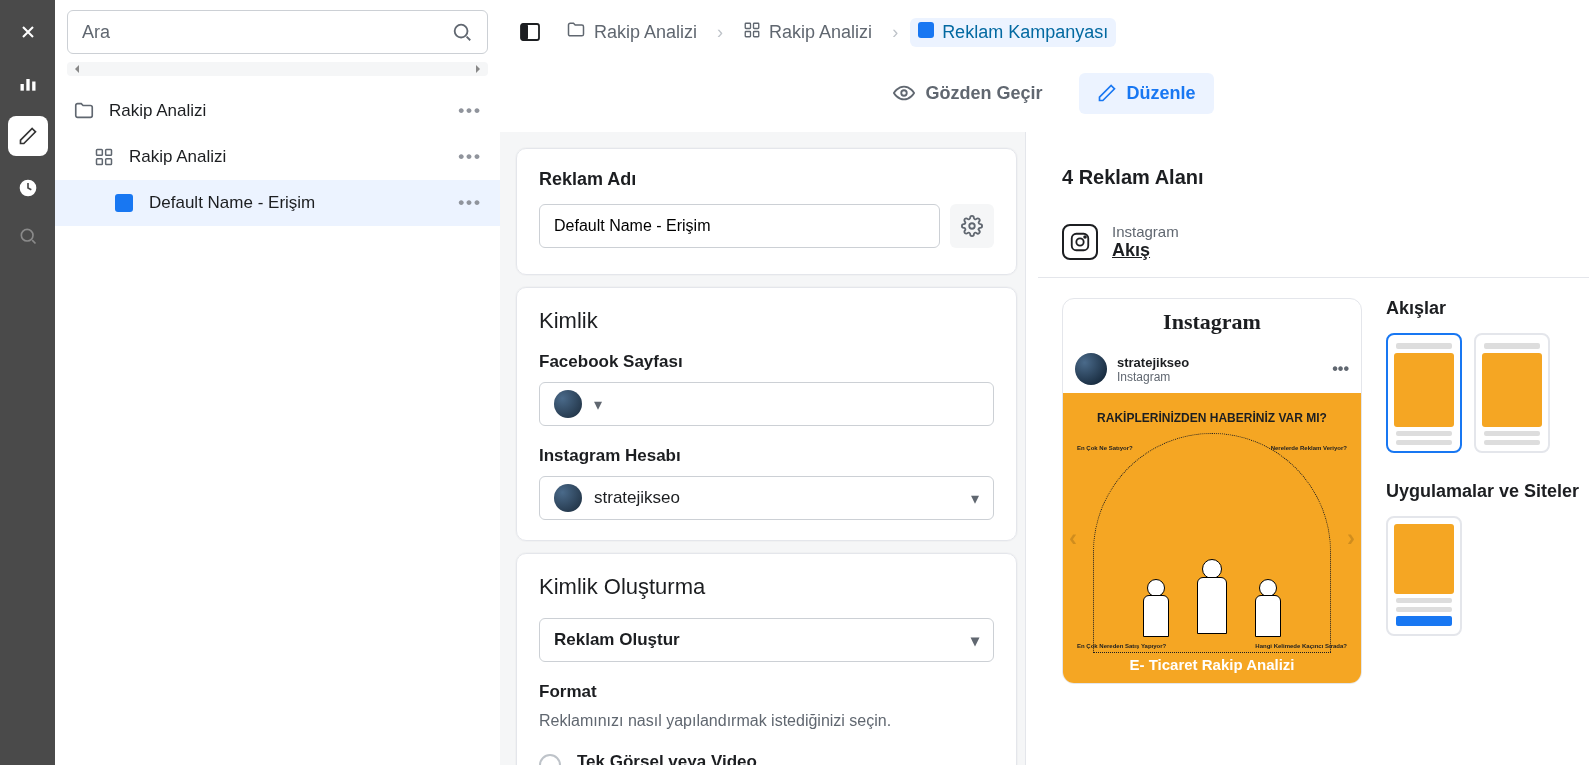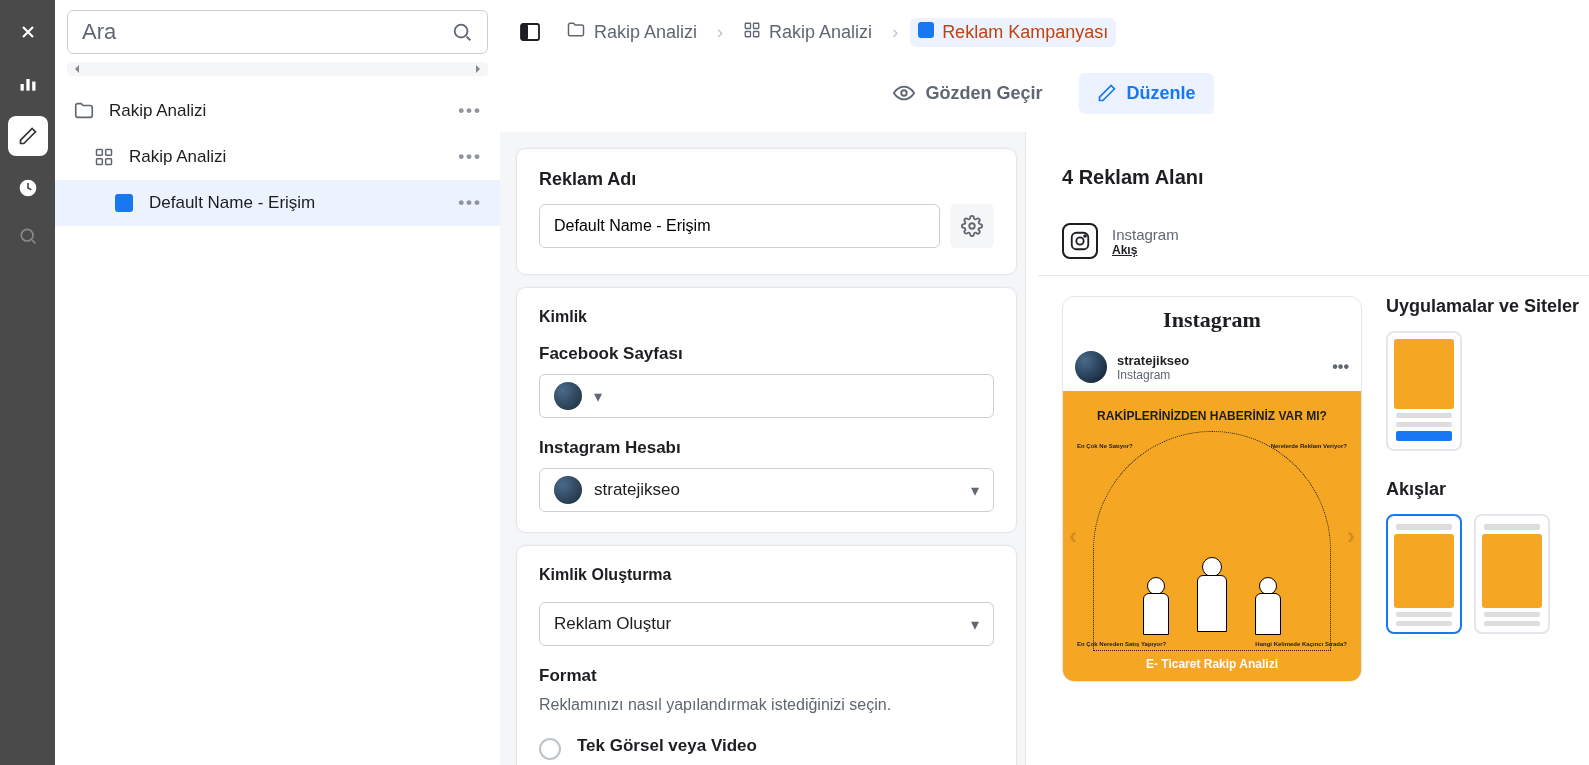--- a/index.html
+++ b/index.html
@@ -4,51 +4,51 @@
 <style>
 * { box-sizing: border-box; margin: 0; padding: 0; font-family: -apple-system, BlinkMacSystemFont, "Segoe UI", Helvetica, Arial, sans-serif; }
 body { background: #fff; color: #1c1e21; width: 1589px; height: 765px; overflow: hidden; display: flex; }
 .left-rail { width: 55px; background: #4a4a4a; display: flex; flex-direction: column; align-items: center; padding-top: 12px; gap: 12px; }
 .rail-btn { width: 40px; height: 40px; border-radius: 8px; display: flex; align-items: center; justify-content: center; cursor: pointer; color: #fff; }
 .rail-btn.active { background: #fff; color: #333; }
 .rail-btn svg { width: 20px; height: 20px; }
 .sidebar { width: 445px; border-right: none; background: #fff; display: flex; flex-direction: column; }
 .search-wrap { padding: 10px 12px 4px; }
 .search-box { width: 100%; height: 44px; border: 1px solid #ccd0d5; border-radius: 6px; display: flex; align-items: center; padding: 0 14px; font-size: 17px; color: #606770; }
-.search-box input { border: none; outline: none; flex: 1; font-size: 22px; color: #1c1e21; }
+.search-box input { border: none; outline: none; flex: 1; font-size: 18px; color: #1c1e21; }
 .search-box input::placeholder { color: #606770; }
 .scrollbar { height: 14px; background: #f5f6f7; margin: 4px 12px 4px; border-radius: 4px; position: relative; }
 .scrollbar::before, .scrollbar::after { content: ""; position: absolute; top: 50%; transform: translateY(-50%); border: 4px solid transparent; }
 .scrollbar::before { left: 4px; border-right-color: #888; }
 .scrollbar::after { right: 4px; border-left-color: #888; }
 .tree { padding-top: 8px; flex: 1; overflow: auto; }
 .tree-item { display: flex; align-items: center; padding: 12px 18px; font-size: 17px; color: #1c1e21; cursor: pointer; gap: 14px; position: relative; }
 .tree-item.selected { background: #ecf3ff; }
 .tree-item .icon { width: 22px; height: 22px; display: flex; align-items: center; justify-content: center; color: #606770; }
 .tree-item.level-1 { padding-left: 38px; }
 .tree-item.level-2 { padding-left: 58px; }
 .tree-item .more { margin-left: auto; color: #90949c; letter-spacing: 2px; font-weight: bold; }
 .blue-icon { width: 18px; height: 18px; background: #1877f2; border-radius: 3px; display:inline-block; }
 .main { flex: 1; display: flex; flex-direction: column; background: #fff; overflow: hidden; }
 .topbar { display: flex; align-items: center; padding: 14px 20px 14px 12px; gap: 10px; }
 .panel-toggle { width: 36px; height: 36px; border-radius: 6px; display: flex; align-items: center; justify-content: center; cursor: pointer; }
 .breadcrumb { display: flex; align-items: center; gap: 12px; font-size: 18px; color: #606770; }
 .crumb { display: flex; align-items: center; gap: 8px; cursor: pointer; padding: 4px 8px; border-radius: 6px; }
-.crumb.active { background: #ecf3ff; color: #c2410c; }
+.crumb.active { background: #ecf3ff; color: #0369a1; }
 .crumb .icon { color: #606770; }
 .crumb.active .icon { color: #1877f2; }
 .chev { color: #bec3c9; }
 .tabs { display: flex; align-items: center; justify-content: center; gap: 18px; padding: 8px 0 18px; }
 .tab-btn { display: flex; align-items: center; gap: 10px; padding: 10px 18px; border-radius: 6px; font-size: 18px; font-weight: 600; cursor: pointer; color: #606770; }
 .tab-btn.active { background: #ecf3ff; color: #1877f2; }
 .content { flex: 1; display: flex; background: #f5f6f7; overflow: hidden; }
 .form-col { width: 525px; padding: 16px 8px 0 16px; overflow-y: auto; }
 .card { background: #fff; border: 1px solid #e4e6eb; border-radius: 10px; padding: 20px 22px; margin-bottom: 12px; box-shadow: 0 0 0 1px rgba(0,0,0,0.02); }
 .card h3 { font-size: 18px; font-weight: 700; margin-bottom: 14px; }
-.card h2 { font-size: 16px; font-weight: 700; margin-bottom: 18px; }
+.card h2 { font-size: 22px; font-weight: 400; margin-bottom: 18px; }
 .field-label { font-size: 17px; font-weight: 600; color: #1c1e21; margin-bottom: 10px; margin-top: 8px; }
 .field-label:first-child { margin-top: 0; }
 .input-row { display: flex; gap: 10px; align-items: center; margin-bottom: 6px; }
 .text-input { flex: 1; height: 44px; border: 1px solid #ccd0d5; border-radius: 6px; padding: 0 14px; font-size: 16px; }
 .gear-btn { width: 44px; height: 44px; background: #f5f6f7; border-radius: 6px; display: flex; align-items: center; justify-content: center; color: #606770; cursor: pointer; }
 .select { height: 44px; border: 1px solid #ccd0d5; border-radius: 6px; display: flex; align-items: center; padding: 0 14px; cursor: pointer; gap: 12px; }
 .select .avatar { width: 28px; height: 28px; border-radius: 50%; background: radial-gradient(circle at 30% 30%, #4a6a8a, #1a2a3a); }
 .select .label { flex: 1; font-size: 17px; }
 .select .chev-down { color: #606770; }
 .desc { font-size: 16px; color: #606770; margin-bottom: 14px; }
@@ -56,32 +56,32 @@
 .radio { width: 22px; height: 22px; border: 2px solid #bec3c9; border-radius: 50%; flex-shrink: 0; margin-top: 2px; }
 .opt-title { font-size: 17px; font-weight: 600; }
 .preview-col { flex: 1; padding: 16px 0 0 12px; overflow-y: auto; background: #fff; border-left: 1px solid #e4e6eb; }
 .preview-header { display: flex; align-items: center; gap: 14px; padding: 18px 24px; }
 .toggle-track { width: 44px; height: 24px; background: #e4e6eb; border-radius: 12px; position: relative; cursor: pointer; }
 .toggle-track .knob { position: absolute; right: -6px; top: -2px; width: 28px; height: 28px; background: #1877f2; border-radius: 50%; }
 .preview-title { font-size: 20px; font-weight: 700; padding: 18px 24px; }
 .placement-row { display: flex; align-items: center; gap: 14px; padding: 16px 24px; border-bottom: 1px solid #e4e6eb; }
 .placement-icon { width: 36px; height: 36px; border: 2px solid #1c1e21; border-radius: 8px; display: flex; align-items: center; justify-content: center; }
 .placement-text .sub { font-size: 15px; color: #606770; }
-.placement-text .main-t { font-size: 12px; font-weight: 700; text-decoration: underline; }
+.placement-text .main-t { font-size: 18px; font-weight: 700; text-decoration: underline; }
 .preview-body { display: flex; gap: 24px; padding: 20px 0 20px 24px; }
 .ig-frame { width: 300px; border: 1px solid #e4e6eb; border-radius: 12px; overflow: hidden; }
 .ig-header { text-align: center; font-family: cursive; font-size: 22px; padding: 10px 0; font-weight: 600; }
 .ig-user { display: flex; align-items: center; gap: 10px; padding: 8px 12px; }
 .ig-avatar { width: 32px; height: 32px; border-radius: 50%; background: radial-gradient(circle at 30% 30%, #4a6a8a, #0a1a2a); }
 .ig-user-name { font-size: 13px; font-weight: 600; }
 .ig-user-sub { font-size: 12px; color: #606770; }
 .ig-more { margin-left: auto; color: #606770; font-weight: bold; }
 .ig-image { width: 100%; height: 290px; background: #f5a623; position: relative; display: flex; flex-direction: column; align-items: center; padding: 18px 10px; color: #1c1e21; }
 .ig-image .ad-title { font-size: 12px; font-weight: 800; text-align: center; }
-.ig-image .ad-bottom { font-size: 12px; font-weight: 800; color: #fff; position: absolute; bottom: 10px; }
+.ig-image .ad-bottom { font-size: 15px; font-weight: 800; color: #fff; position: absolute; bottom: 10px; }
 .ig-nav { position: absolute; top: 50%; transform: translateY(-50%); font-size: 24px; color: rgba(0,0,0,0.15); font-weight: bold; }
 .ig-nav.left { left: 6px; }
 .ig-nav.right { right: 6px; }
 .ig-arc { position: absolute; top: 40px; left: 30px; right: 30px; bottom: 30px; border: 1.5px dotted #1c1e21; border-radius: 120px 120px 0 0; }
 .ig-smalltext { position: absolute; font-size: 6px; font-weight: 700; }
 .right-panel { flex: 1; }
 .rp-section { margin-bottom: 28px; }
 .rp-title { font-size: 18px; font-weight: 700; margin-bottom: 14px; }
 .rp-thumbs { display: flex; gap: 12px; }
 .thumb { width: 76px; height: 120px; border: 2px solid #e4e6eb; border-radius: 8px; background: #fff; padding: 4px; cursor: pointer; display: flex; flex-direction: column; }
@@ -257,21 +257,21 @@
         <div class="field-label" style="margin-top:20px;">Instagram Hesabı</div>
         <div class="select">
           <div class="avatar"></div>
           <div class="label">stratejikseo</div>
           <span class="chev-down">▾</span>
         </div>
       </div>
 
       <div class="card">
         <h2>Kimlik Oluşturma</h2>
-        <div class="select" style="margin-bottom:20px;">
+        <div class="select" style="margin-bottom:20px;font-weight:bold;">
           <div class="label">Reklam Oluştur</div>
           <span class="chev-down">▾</span>
         </div>
         <div class="field-label">Format</div>
         <div class="desc">Reklamınızı nasıl yapılandırmak istediğinizi seçin.</div>
         <div class="format-opt">
           <div class="radio"></div>
           <div>
             <div class="opt-title">Tek Görsel veya Video</div>
 
@@ -322,44 +322,44 @@
               <div class="figure"></div>
             </div>
             <div class="ig-nav left">‹</div>
             <div class="ig-nav right">›</div>
             <div class="ad-bottom">E- Ticaret Rakip Analizi</div>
           </div>
         </div>
 
         <div class="right-panel">
           <div class="rp-section">
-            <div class="rp-title">Uygulamalar ve Siteler</div>
-            <div class="rp-thumbs">
-              <div class="thumb wide">
-                <div class="t-img"></div>
-                  <div class="t-bar-bottom"></div>
-                  <div class="t-bar-bottom"></div>
-                  <div class="t-cta"></div>
-              </div>
-            </div>
-          </div>
-          <div class="rp-section">
             <div class="rp-title">Akışlar</div>
             <div class="rp-thumbs">
               <div class="thumb active">
                 <div class="t-bar"></div>
                   <div class="t-img"></div>
                   <div class="t-bar-bottom"></div>
                   <div class="t-bar-bottom"></div>
               </div>
               <div class="thumb">
                 <div class="t-bar"></div>
                   <div class="t-img"></div>
                   <div class="t-bar-bottom"></div>
                   <div class="t-bar-bottom"></div>
               </div>
             </div>
           </div>
+          <div class="rp-section">
+            <div class="rp-title">Uygulamalar ve Siteler</div>
+            <div class="rp-thumbs">
+              <div class="thumb wide">
+                <div class="t-img"></div>
+                  <div class="t-bar-bottom"></div>
+                  <div class="t-bar-bottom"></div>
+                  <div class="t-cta"></div>
+              </div>
+            </div>
+          </div>
         </div>
       </div>
     </div>
   </div>
 </div>
 
 </body></html>

